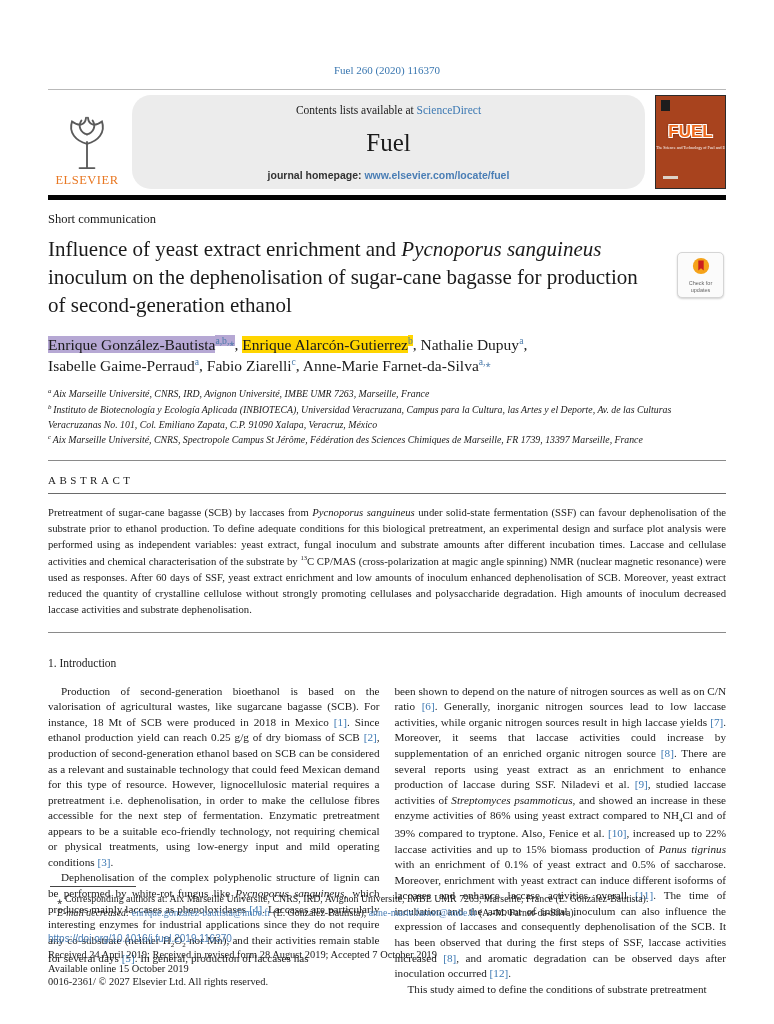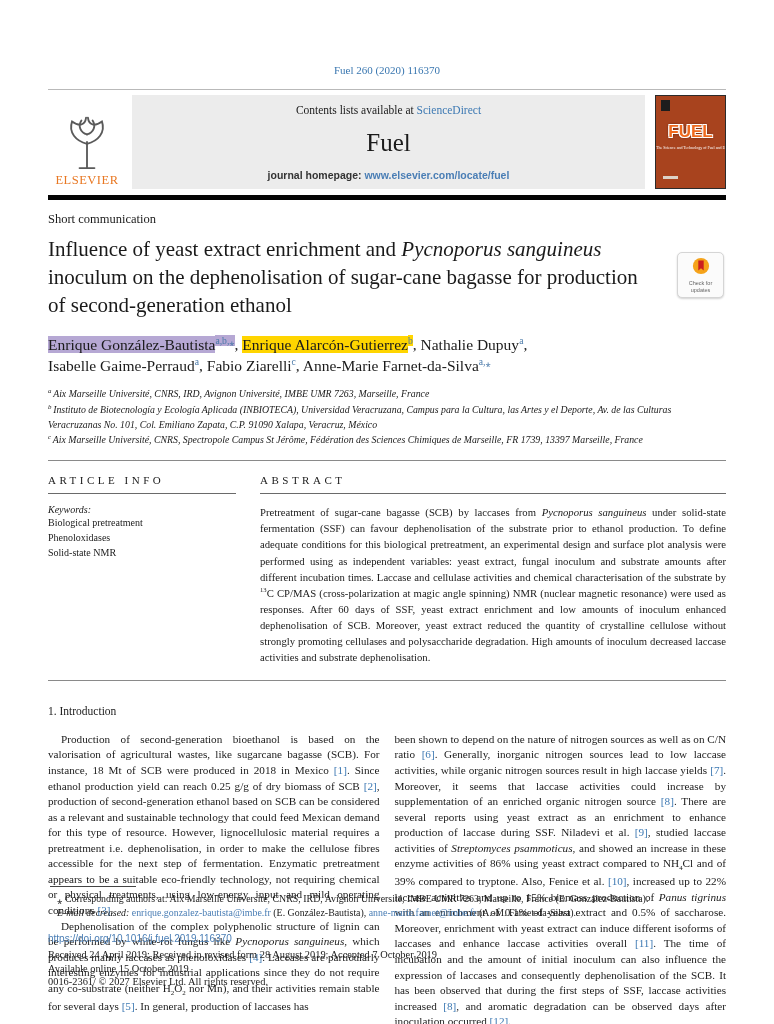--- a/index.html
+++ b/index.html
@@ -12,21 +12,21 @@
 
   
   .citation { padding-top:64px; text-align:center; font-size:11px; }
   .citation span { color:#3a77b0; }
 
   
   .header-topline { border-top:1.5px solid #b9b9b9; margin-top:13px; }
   .masthead { display:flex; margin-top:3px; height:96px; align-items:stretch; }
   .logo-col { width:78px; display:flex; flex-direction:column; align-items:center; justify-content:flex-end; padding-bottom:1px; }
   .elsevier-text { color:#e87722; font-size:12.5px; letter-spacing:0.5px; margin-top:1px; }
-  .center-box { flex:1; background:#ececec; margin:2px 10px 0 6px; display:flex; flex-direction:column; align-items:center; justify-content:space-between; padding:9px 0 8px; }
+  .center-box { flex:1; background:#ececec; margin:2px 10px 0 6px; display:flex; flex-direction:column; align-items:center; justify-content:space-between; padding:9px 0 8px;border-radius:19px; }
   .contents-line { font-size:11.5px; }
   .contents-line .sd { color:#3d79b3; }
   .journal-name { font-size:25px; }
   .homepage-line { font-family:"Liberation Sans", sans-serif; font-size:10.5px; font-weight:bold; color:#333; }
   .homepage-line .url { color:#4a7eb5; font-weight:bold; }
   .cover { width:71px; background:#a8431e; border:1px solid #2b2b2b; position:relative; margin-top:2px; }
   .cover-mark { position:absolute; top:4px; left:5px; width:9px; height:11px; background:#1d1d1d; }
   .cover-title { margin-top:26px; text-align:center; font-family:"Liberation Sans", sans-serif; font-weight:bold; font-size:17px; color:#ef6a1e;
     text-shadow:-1px -1px 0 #fff, 1px -1px 0 #fff, -1px 1px 0 #fff, 1px 1px 0 #fff, 0 0 3px #000; }
   .cover-subtitle { font-size:4px; color:#ffffff; text-align:center; margin-top:3px; white-space:nowrap; overflow:hidden; }
@@ -146,28 +146,20 @@
 
   <div class="affils">
       <p><span class="asup">a </span><span>Aix Marseille Université, CNRS, IRD, Avignon Université, IMBE UMR 7263, Marseille, France</span></p>
       <p><span class="asup">b </span><span>Instituto de Biotecnología y Ecología Aplicada (INBIOTECA), Universidad Veracruzana, Campus para la Cultura, las Artes y el Deporte, Av. de las Culturas Veracruzanas No. 101, Col. Emiliano Zapata, C.P. 91090 Xalapa, Veracruz, México</span></p>
       <p><span class="asup">c </span><span>Aix Marseille Université, CNRS, Spectropole Campus St Jérôme, Fédération des Sciences Chimiques de Marseille, FR 1739, 13397 Marseille, France</span></p>
     </div>
 
   <div class="full-rule"></div>
 
   <div class="info-block">
-    <div class="info-col">
-      <div class="sec-head">ARTICLE INFO</div>
-      <div class="head-rule"></div>
-      <div class="kw-label">Keywords:</div>
-      <div class="kw">Biological pretreatment</div>
-      <div class="kw">Phenoloxidases</div>
-      <div class="kw">Solid-state NMR</div>
-    </div>
     <div class="abs-col">
       <div class="sec-head">ABSTRACT</div>
       <div class="head-rule"></div>
       <div class="abs-body"><span>Pretreatment of sugar-cane bagasse (SCB) by laccases from </span><span class="i">Pycnoporus sanguineus</span><span> under solid-state fermentation (SSF) can favour dephenolisation of the substrate prior to ethanol production. To define adequate conditions for this biological pretreatment, an experimental design and surface plot analysis were performed using as independent variables: yeast extract, fungal inoculum and substrate amounts after different incubation times. Laccase and cellulase activities and chemical characterisation of the substrate by </span><span class="sup dk">13</span><span>C CP/MAS (cross-polarization at magic angle spinning) NMR (nuclear magnetic resonance) were used as responses. After 60 days of SSF, yeast extract enrichment and low amounts of inoculum enhanced dephenolisation of SCB. Moreover, yeast extract reduced the quantity of crystalline cellulose without strongly promoting cellulases and polysaccharide degradation. High amounts of inoculum decreased laccase activities and substrate dephenolisation.</span></div>
     </div>
   </div>
 
   <div class="block-rule"></div>
 
   <div class="intro">

